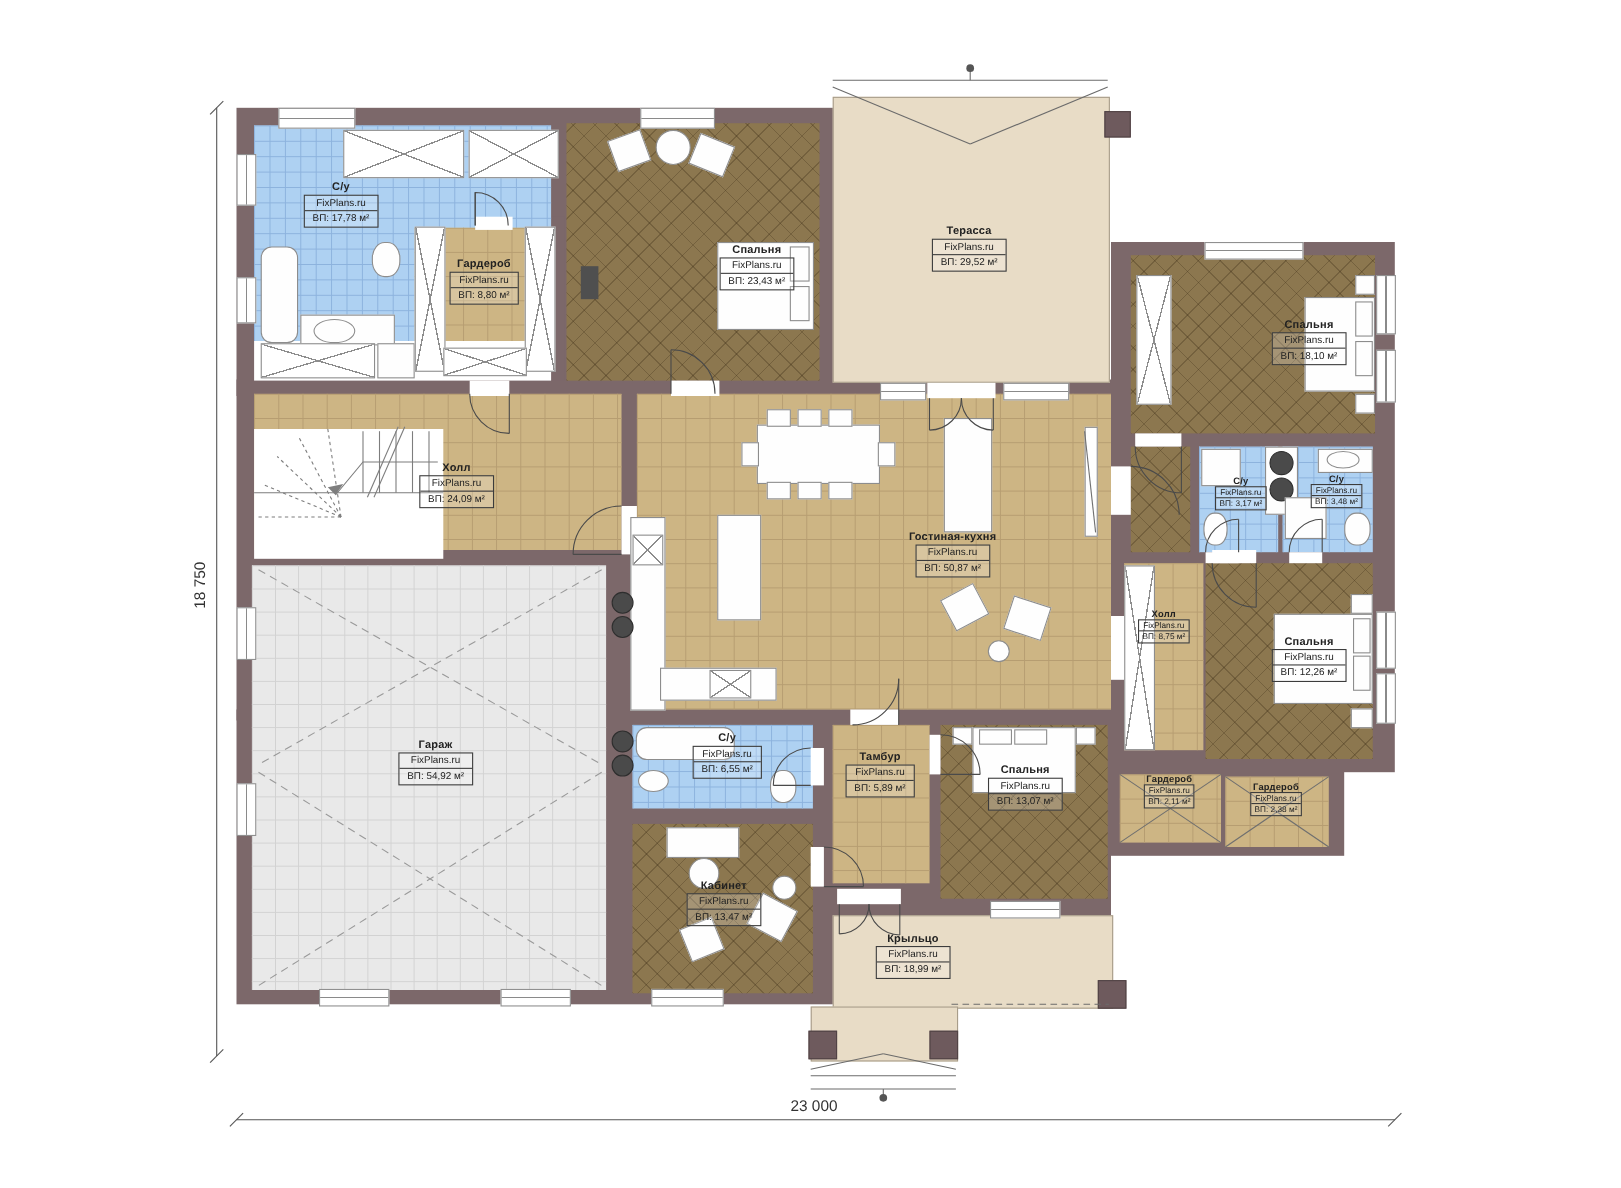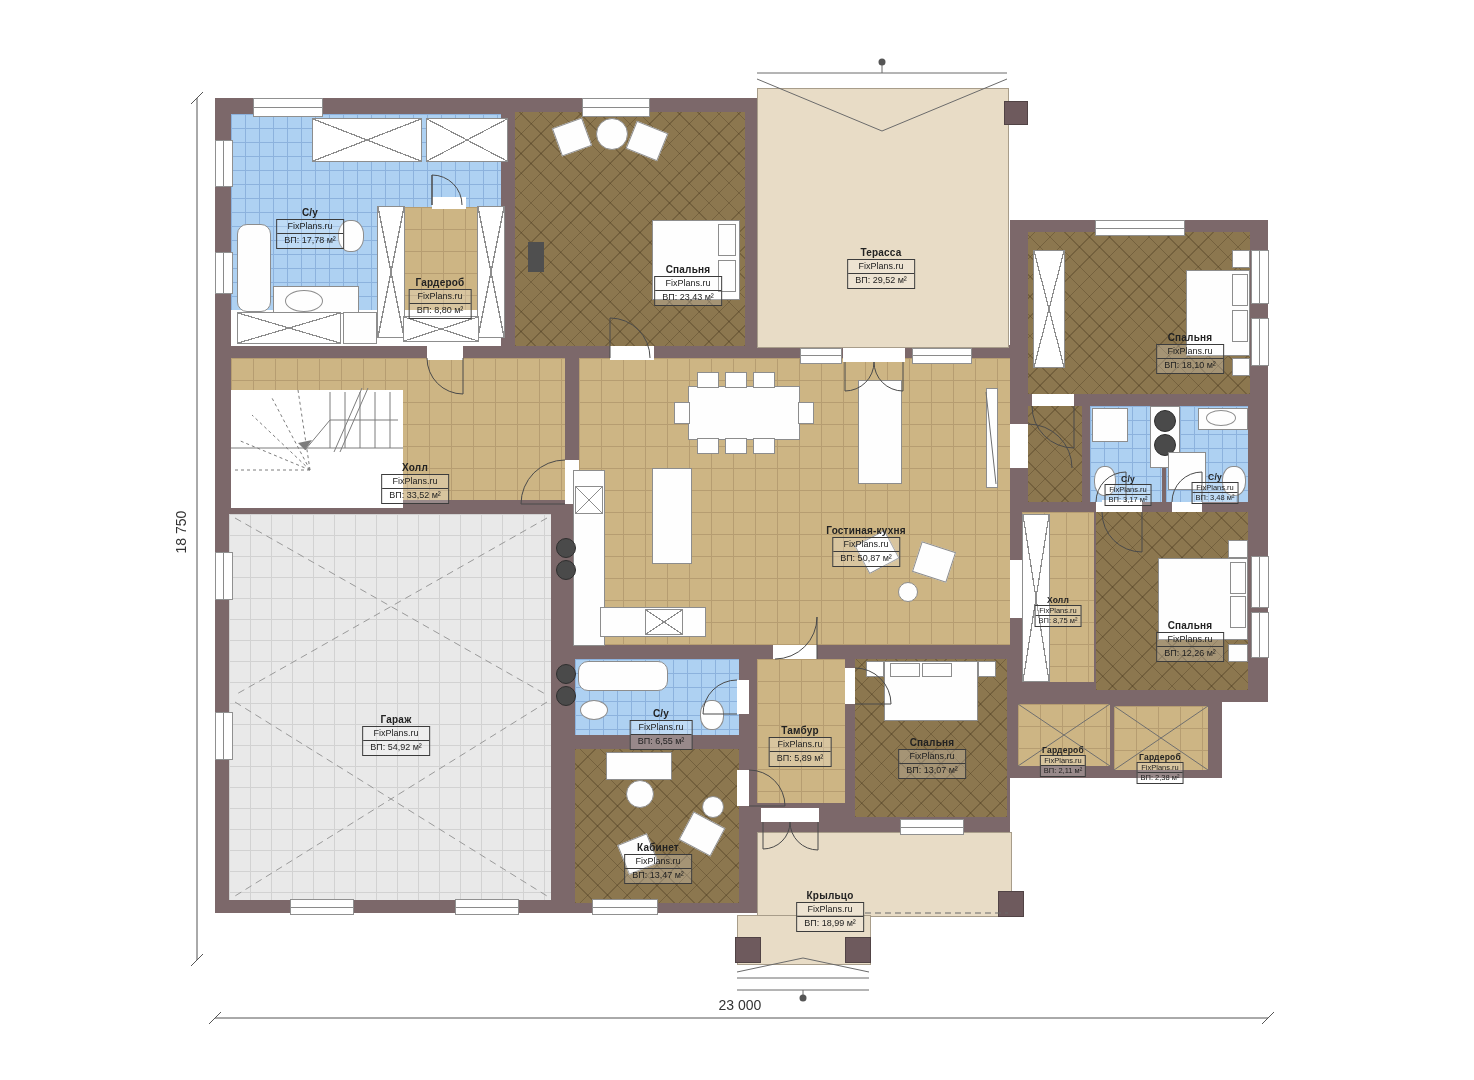--- a/index.html
+++ b/index.html
@@ -31,21 +31,21 @@
   .knob{position:absolute;background:#4a4a4a;border:1px solid #2e2e2e;border-radius:50%;z-index:4;}
   .dark{position:absolute;background:#4f4f4f;z-index:4;}
   .pillar{position:absolute;background:#6e5a5d;border:1px solid #514345;z-index:4;}
   .win{position:absolute;background-color:#fff;border:1px solid #909090;z-index:4;}
   .win-h{background-image:linear-gradient(to bottom,transparent calc(50% - .5px),#8a8a8a calc(50% - .5px) calc(50% + .5px),transparent calc(50% + .5px));}
   .win-v{background-image:linear-gradient(to right,transparent calc(50% - .5px),#8a8a8a calc(50% - .5px) calc(50% + .5px),transparent calc(50% + .5px));}
   .gap{position:absolute;background:#fff;z-index:4;}
   .lines{position:absolute;left:0;top:0;z-index:5;pointer-events:none;}
   .room-label{position:absolute;transform:translateX(-50%);display:flex;flex-direction:column;align-items:center;
     color:#222;z-index:6;white-space:nowrap;}
-  .room-name{font-weight:bold;font-size:10px;margin-bottom:1px;letter-spacing:.2px;margin-top:42px;}
+  .room-name{font-weight:bold;font-size:10px;margin-bottom:1px;letter-spacing:.2px;}
   .label-box{border:1px solid #3c3c3c;background:rgba(255,255,255,.22);text-align:center;font-size:9px;line-height:1.25;}
   .label-box .wm{padding:1px 7px;border-bottom:1px solid #3c3c3c;}
   .label-box .ar{padding:1px 7px;}
   .room-label.small .room-name{font-size:8.5px;margin-bottom:0;}
   .room-label.small .label-box{font-size:7.5px;}
   .room-label.small .wm{padding:0 3px;}
   .room-label.small .ar{padding:0 3px;}
 </style>
 </head>
 <body>
@@ -340,21 +340,21 @@
     <div class="room-name">Спальня</div>
     <div class="label-box">
       <div class="wm">FixPlans.ru</div>
       <div class="ar">ВП: 18,10 м²</div>
     </div>
   </div>
   <div class="room-label" style="left:415px;top:420px">
     <div class="room-name">Холл</div>
     <div class="label-box">
       <div class="wm">FixPlans.ru</div>
-      <div class="ar">ВП: 33,52 м²</div>
+      <div class="ar">ВП: 24,09 м²</div>
     </div>
   </div>
   <div class="room-label" style="left:866px;top:483px">
     <div class="room-name">Гостиная-кухня</div>
     <div class="label-box">
       <div class="wm">FixPlans.ru</div>
       <div class="ar">ВП: 50,87 м²</div>
     </div>
   </div>
   <div class="room-label small" style="left:1128px;top:432px">

